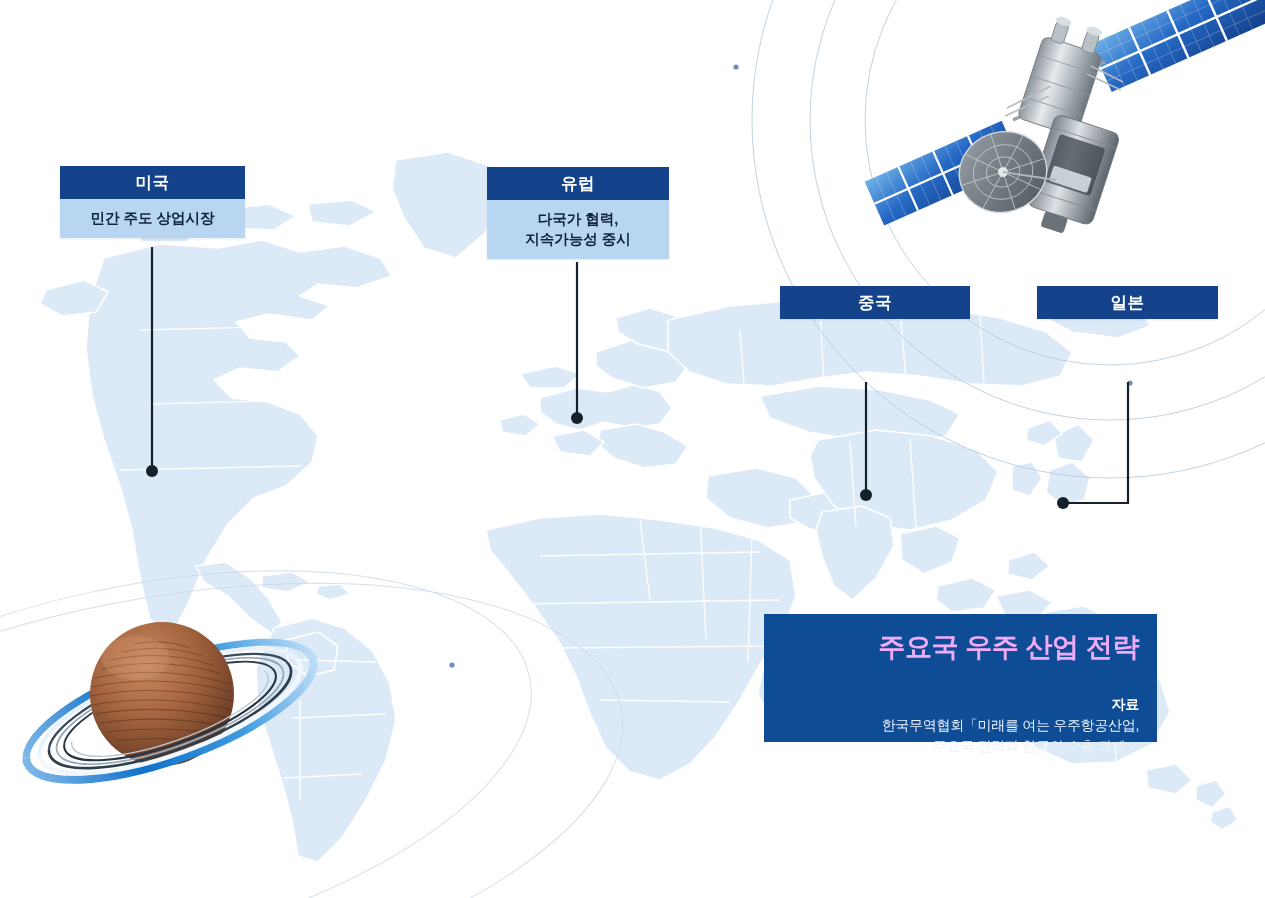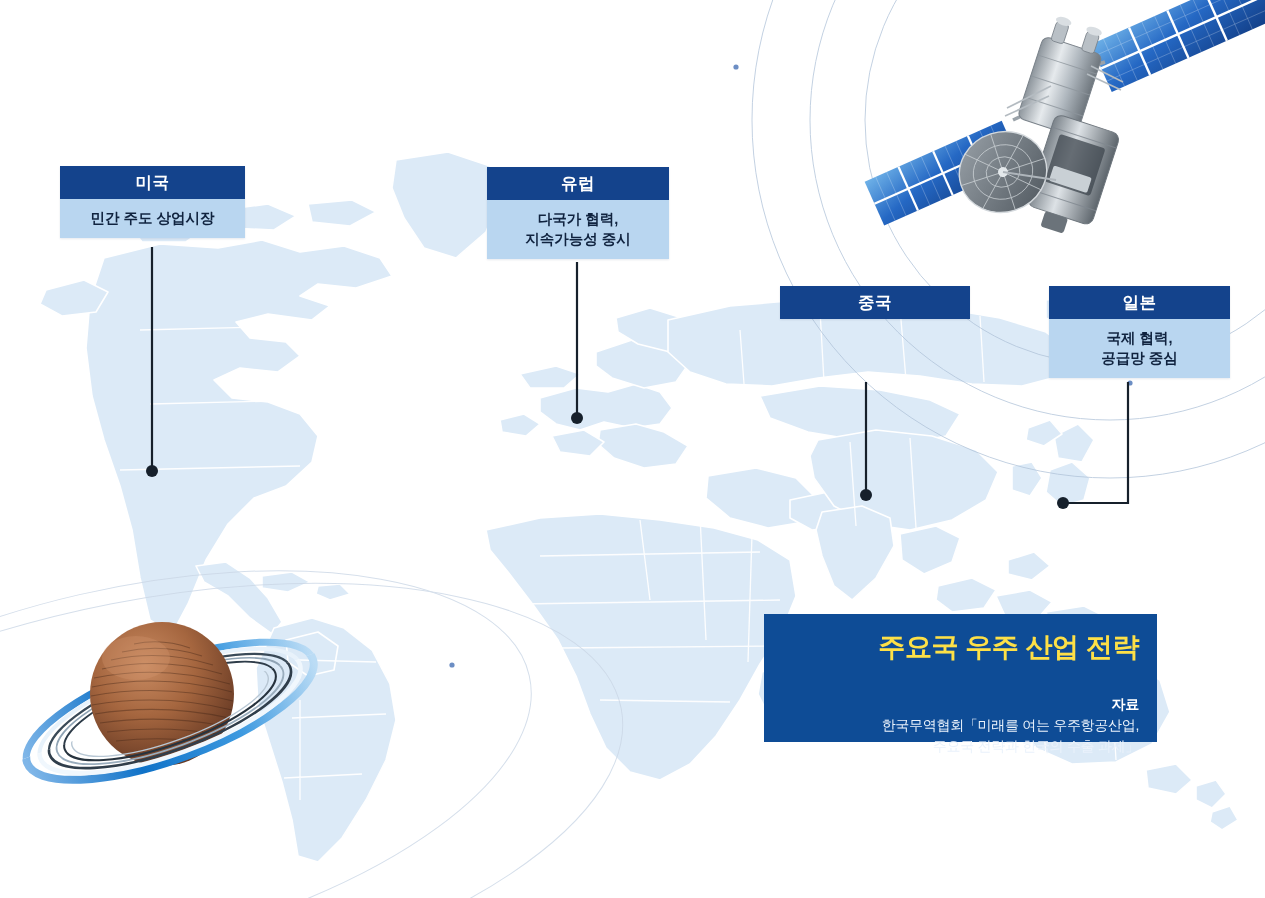--- a/index.html
+++ b/index.html
@@ -72,34 +72,34 @@
     font-weight:bold;
     text-align:center;
     line-height:20px;
     padding:9px 6px 10px;
     white-space:pre-line;
   }
 
   #card-us   { left:60px;  top:166px; width:185px; }
   #card-eu   { left:487px; top:167px; width:182px; }
   #card-cn   { left:780px; top:286px; width:190px; }
-  #card-jp   { left:1037px; top:286px; width:181px;margin-left:12px; }
+  #card-jp   { left:1037px; top:286px; width:181px; }
 
   
   #title-box {
     position:absolute;
     left:764px; top:614px;
     width:393px; height:128px;
     background:#0E4C96;
     z-index:8;
     padding:16px 18px 0 0;
     text-align:right;
   }
   #title-main {
-    color:#fde047;
+    color:#f0abfc;
     font-size:27px;
     font-weight:bold;
     letter-spacing:-0.4px;
     line-height:34px;
     white-space:nowrap;
   }
   #title-source {
     margin-top:9px;
     color:#EAF2FB;
     font-size:14px;
@@ -422,22 +422,20 @@
     <div class="card-body">다국가 협력,
 지속가능성 중시</div>
   </div>
 
   <div class="card" id="card-cn">
     <div class="card-header">중국</div>
   </div>
 
   <div class="card" id="card-jp">
     <div class="card-header">일본</div>
-    <div class="card-body">국제 협력,
-공급망 중심</div>
   </div>
 
   <div id="title-box">
     <div id="title-main">주요국 우주 산업 전략</div>
     <div id="title-source">
       <span class="src-label">자료</span>
       <span>한국무역협회「미래를 여는 우주항공산업,
 주요국 전략과 한국의 수출 과제」</span>
     </div>
   </div>

